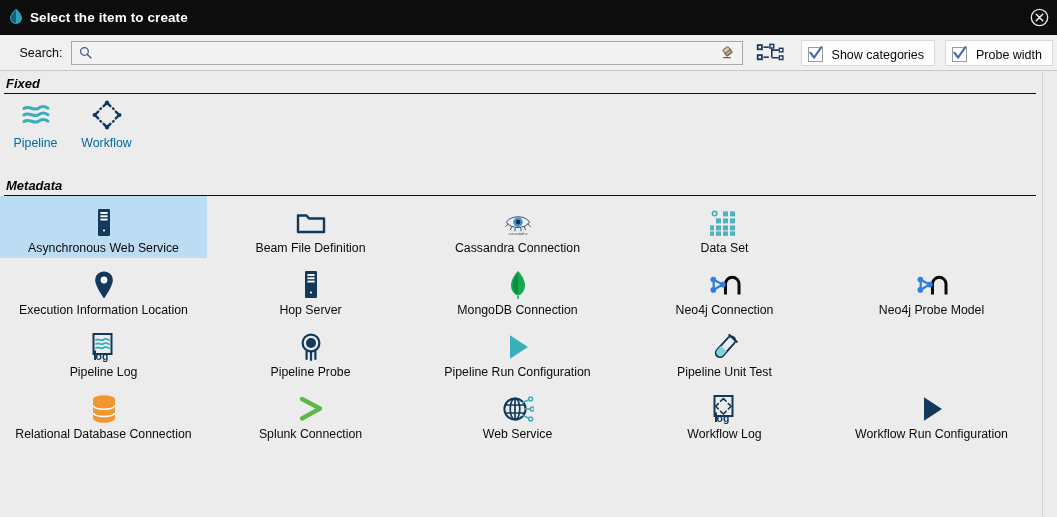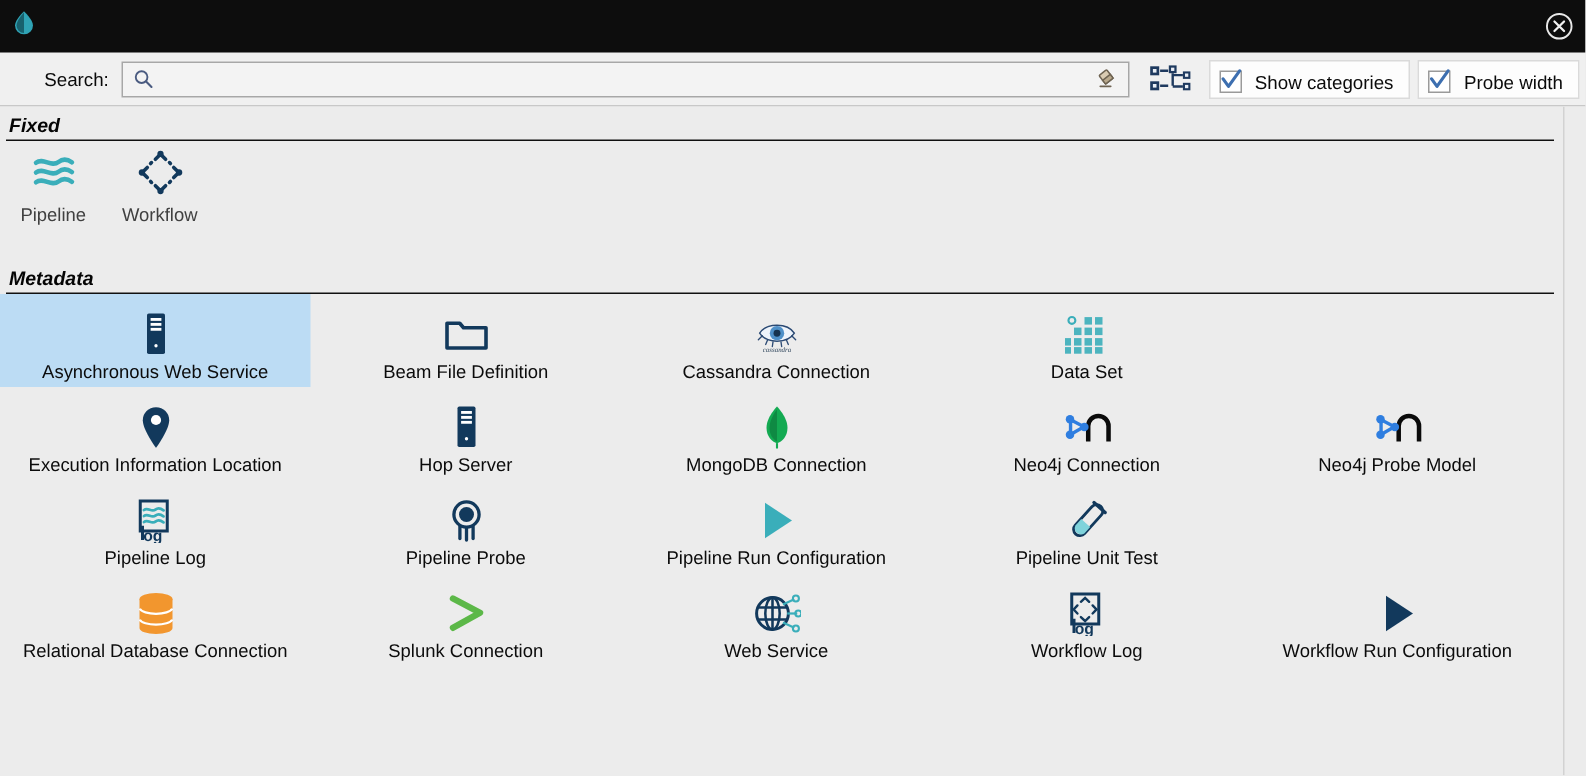--- a/index.html
+++ b/index.html
@@ -69,21 +69,21 @@
     width: 40px; height: 26px;
     display: flex; align-items: center; justify-content: center;
     cursor: pointer;
   }
   .chk-group {
     display: flex; align-items: center;
     height: 26px;
     padding: 4px 10px 0 6px;
     background: #fdfdfd;
     border: 1px solid #dadada;
-    margin-left: 5px;
+    margin-left: 10px;
     gap: 9px;
     cursor: pointer;
   }
   .chk-box {
     width: 15px; height: 15px;
     background: #ffffff;
     border: 1px solid #9a9a9a;
     position: relative;
     flex: 0 0 15px;
   }
@@ -149,34 +149,35 @@
   .file-row { display: flex; padding-left: 0; }
   .file-cell {
     width: 71px;
     height: 63px;
     display: flex; flex-direction: column;
     align-items: center; justify-content: flex-start;
     padding-top: 5px;
     cursor: pointer;
   }
   .file-cell .ico { height: 32px; width: 34px; display: flex; align-items: center; justify-content: center; }
-  .file-cell .lbl { font-size: 12.3px; color: #404040; margin-top: 5px; white-space: nowrap; }
+  .file-cell .lbl { font-size: 12.3px; color: #0369a1; margin-top: 5px; white-space: nowrap; }
   .spacer-block { height: 16px; }
 </style>
 </head>
 <body>
 
 <div id="titlebar">
   <div id="title-left">
     <span>
       <svg width="14" height="16" viewBox="0 0 14 16">
         <path d="M7 0.5 C7 0.5 1 6.2 1 10 a6 6 0 0 0 12 0 C13 6.2 7 0.5 7 0.5 z" fill="#2fa3b5"></path>
         <path d="M7 1.4 C7 1.4 2 6.6 2 10 a5 5 0 0 0 5 5 z" fill="#18616e"></path>
       </svg>
     </span>
+    <span id="title-text">Select the item to create</span>
   </div>
   <div id="close-btn">
     <svg width="19" height="19" viewBox="0 0 19 19">
       <circle cx="9.5" cy="9.5" r="8.2" fill="none" stroke="#e8e8e8" stroke-width="1.3"></circle>
       <path d="M6.3 6.3 L12.7 12.7 M12.7 6.3 L6.3 12.7" stroke="#f2f2f2" stroke-width="1.5" stroke-linecap="round"></path>
     </svg>
   </div>
 </div>
 
 <div id="toolbar">

